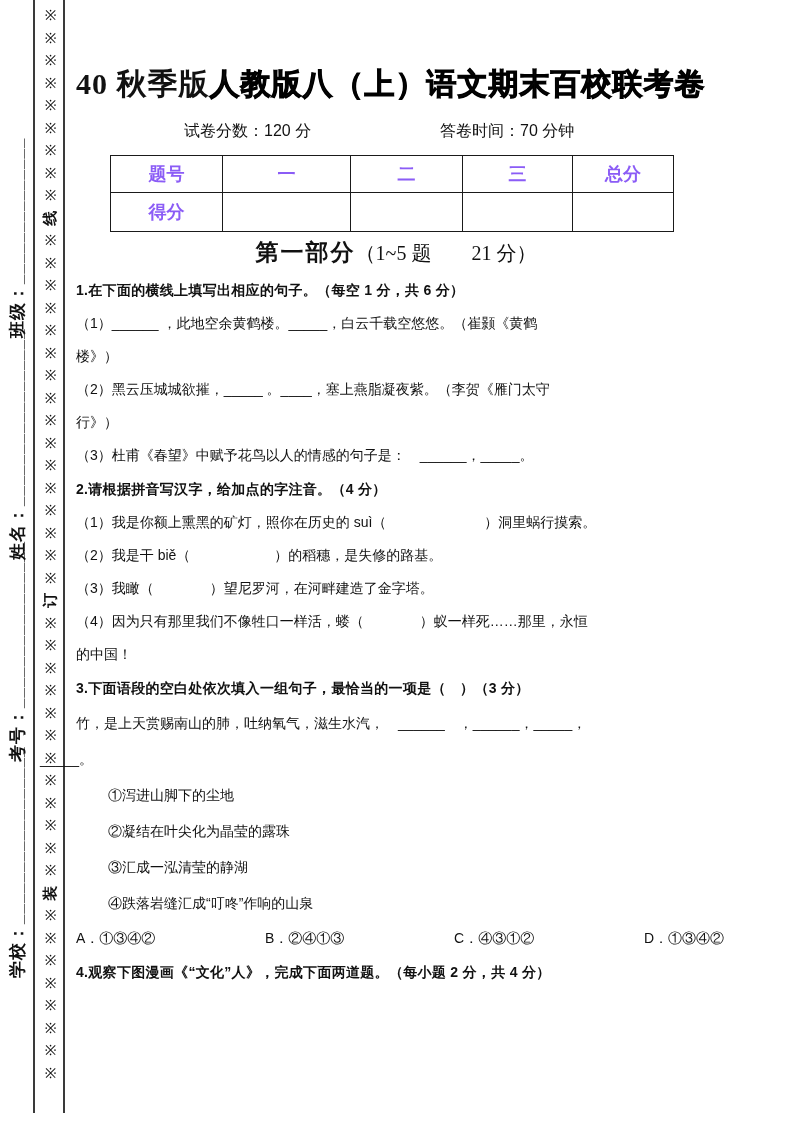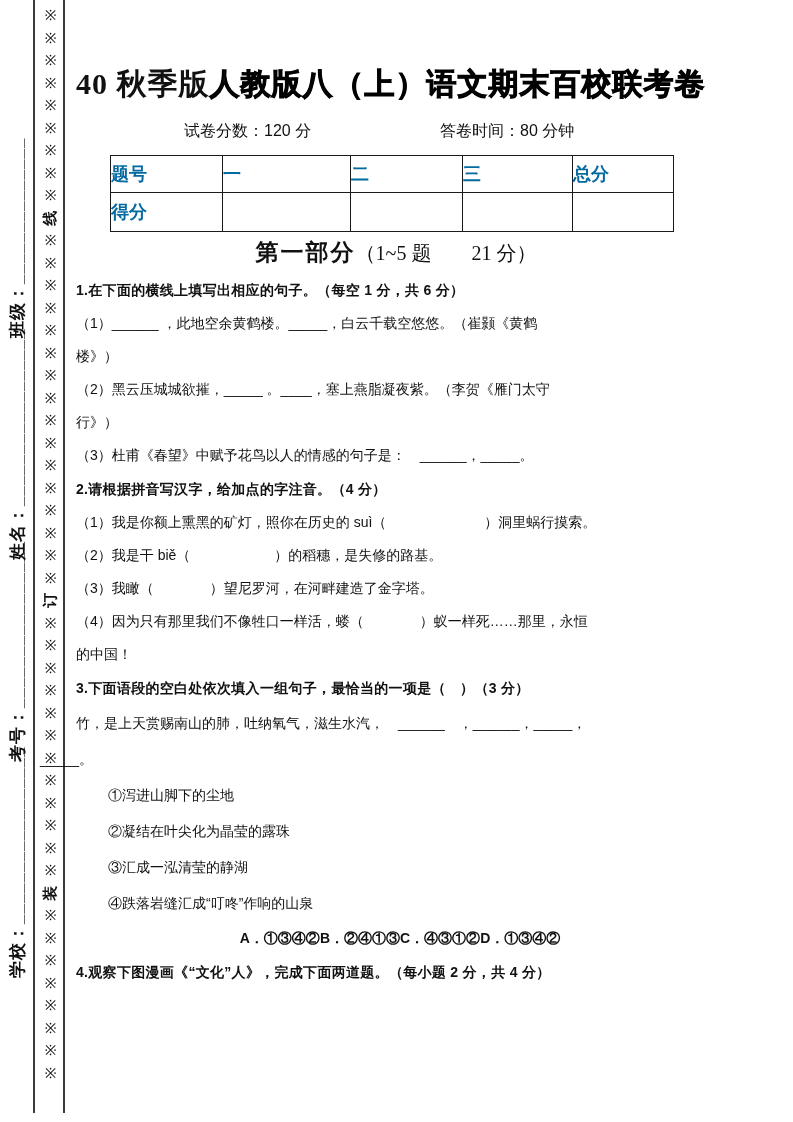--- a/index.html
+++ b/index.html
@@ -19,36 +19,36 @@
   .content{position:absolute;left:76px;top:0;width:712px;}
   .title-row{margin-top:64px;line-height:40px;white-space:nowrap;}
   .title-prefix{font-family:"Liberation Serif",serif;font-weight:bold;font-size:30px;letter-spacing:1px;}
   .title-main{font-family:Liberation Sans, sans-serif;font-weight:900;font-size:30px;
               letter-spacing:1px;-webkit-text-stroke:0.9px #000;}
   .info-row{position:relative;height:26px;margin-top:12px;font-size:16px;}
   .info-score{position:absolute;left:108px;}
   .info-time{position:absolute;left:364px;}
 
   table.score{margin:8px 0 0 34px;border-collapse:collapse;table-layout:fixed;width:563px;}
-  table.score td{border:1.6px solid #1a1a1a;text-align:left;font-size:18px;font-weight:bold;
-                 padding:0;color:#0369a1;}
+  table.score td{border:1.6px solid #1a1a1a;text-align:center;font-size:18px;font-weight:bold;
+                 padding:0;color:#8b5cf6;}
   table.score tr.r1 td{height:36px;}
   table.score tr.r2 td{height:38px;}
 
   .section-heading{width:640px;text-align:center;margin-top:6px;line-height:30px;white-space:nowrap;}
   .part-title{font-family:"Liberation Serif",serif;font-weight:bold;font-size:23px;letter-spacing:2px;}
   .part-sub{font-family:"Liberation Serif",serif;font-size:20px;}
 
   .body-block{margin-top:3px;font-size:14px;}
   .body-block p{margin:0;white-space:nowrap;}
   p.stem{font-weight:bold;line-height:34px;letter-spacing:0.3px;}
   p.line{line-height:33px;}
   p.cont{line-height:35px;margin-left:-36px;}
   p.item{line-height:36px;margin-left:32px;}
-  .options{display:flex;justify-content:center;width:648px;line-height:34px;white-space:nowrap;font-weight:bold;}
+  .options{display:flex;justify-content:space-between;width:648px;line-height:34px;white-space:nowrap;}
 </style>
 </head>
 <body>
 
 <div id="page">
 
   <div class="margin-field" style="top:338px;width:173px;">班级：______________</div>
   <div class="margin-field" style="top:560px;width:195px;">姓名：_________________</div>
   <div class="margin-field" style="top:762px;width:187px;">考号：________________</div>
   <div class="margin-field" style="top:978px;width:193px;">学校：_________________</div>
@@ -107,21 +107,21 @@
   <div class="vline" style="left:63px;"></div>
 
   <div class="content">
 
     <div class="title-row">
       <span class="title-prefix">40 秋季版</span><span class="title-main">人教版八（上）语文期末百校联考卷</span>
     </div>
 
     <div class="info-row">
       <span class="info-score">试卷分数：120 分</span>
-      <span class="info-time">答卷时间：80 分钟</span>
+      <span class="info-time">答卷时间：70 分钟</span>
     </div>
 
     <table class="score">
       <colgroup>
         <col style="width:112px;">
           <col style="width:128px;">
           <col style="width:112px;">
         <col style="width:110px;">
           <col style="width:101px;">
       </colgroup>

